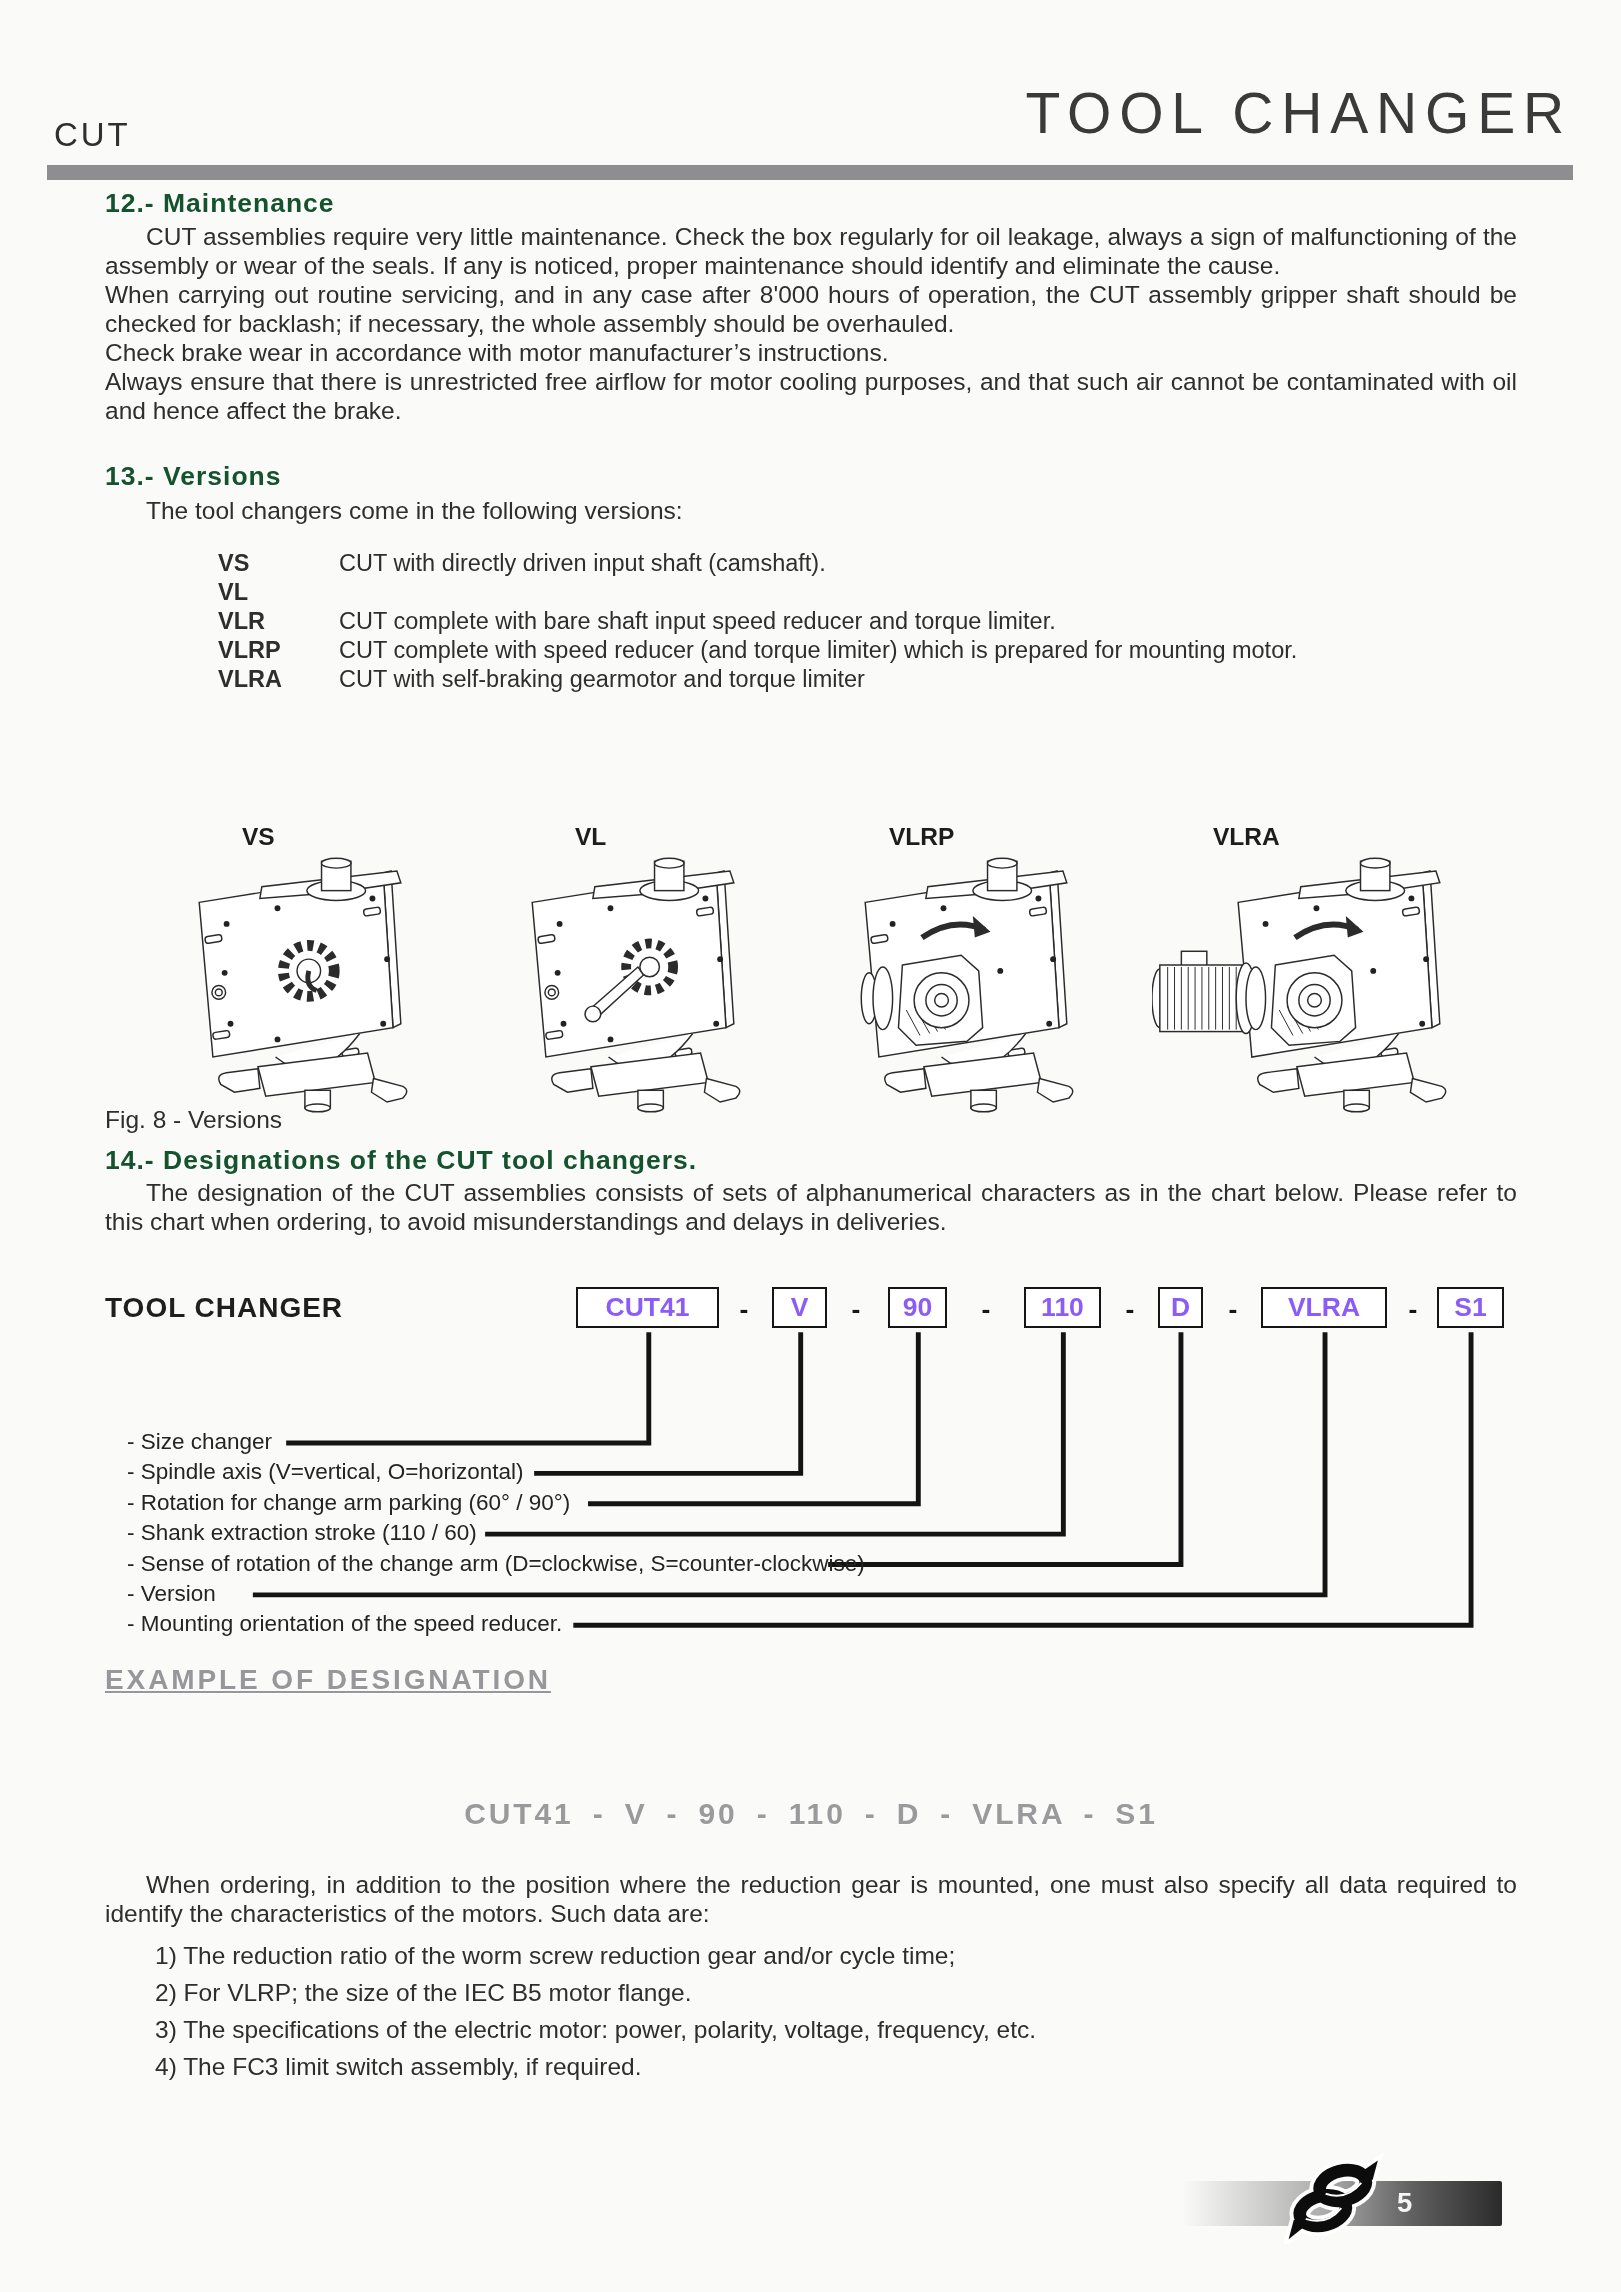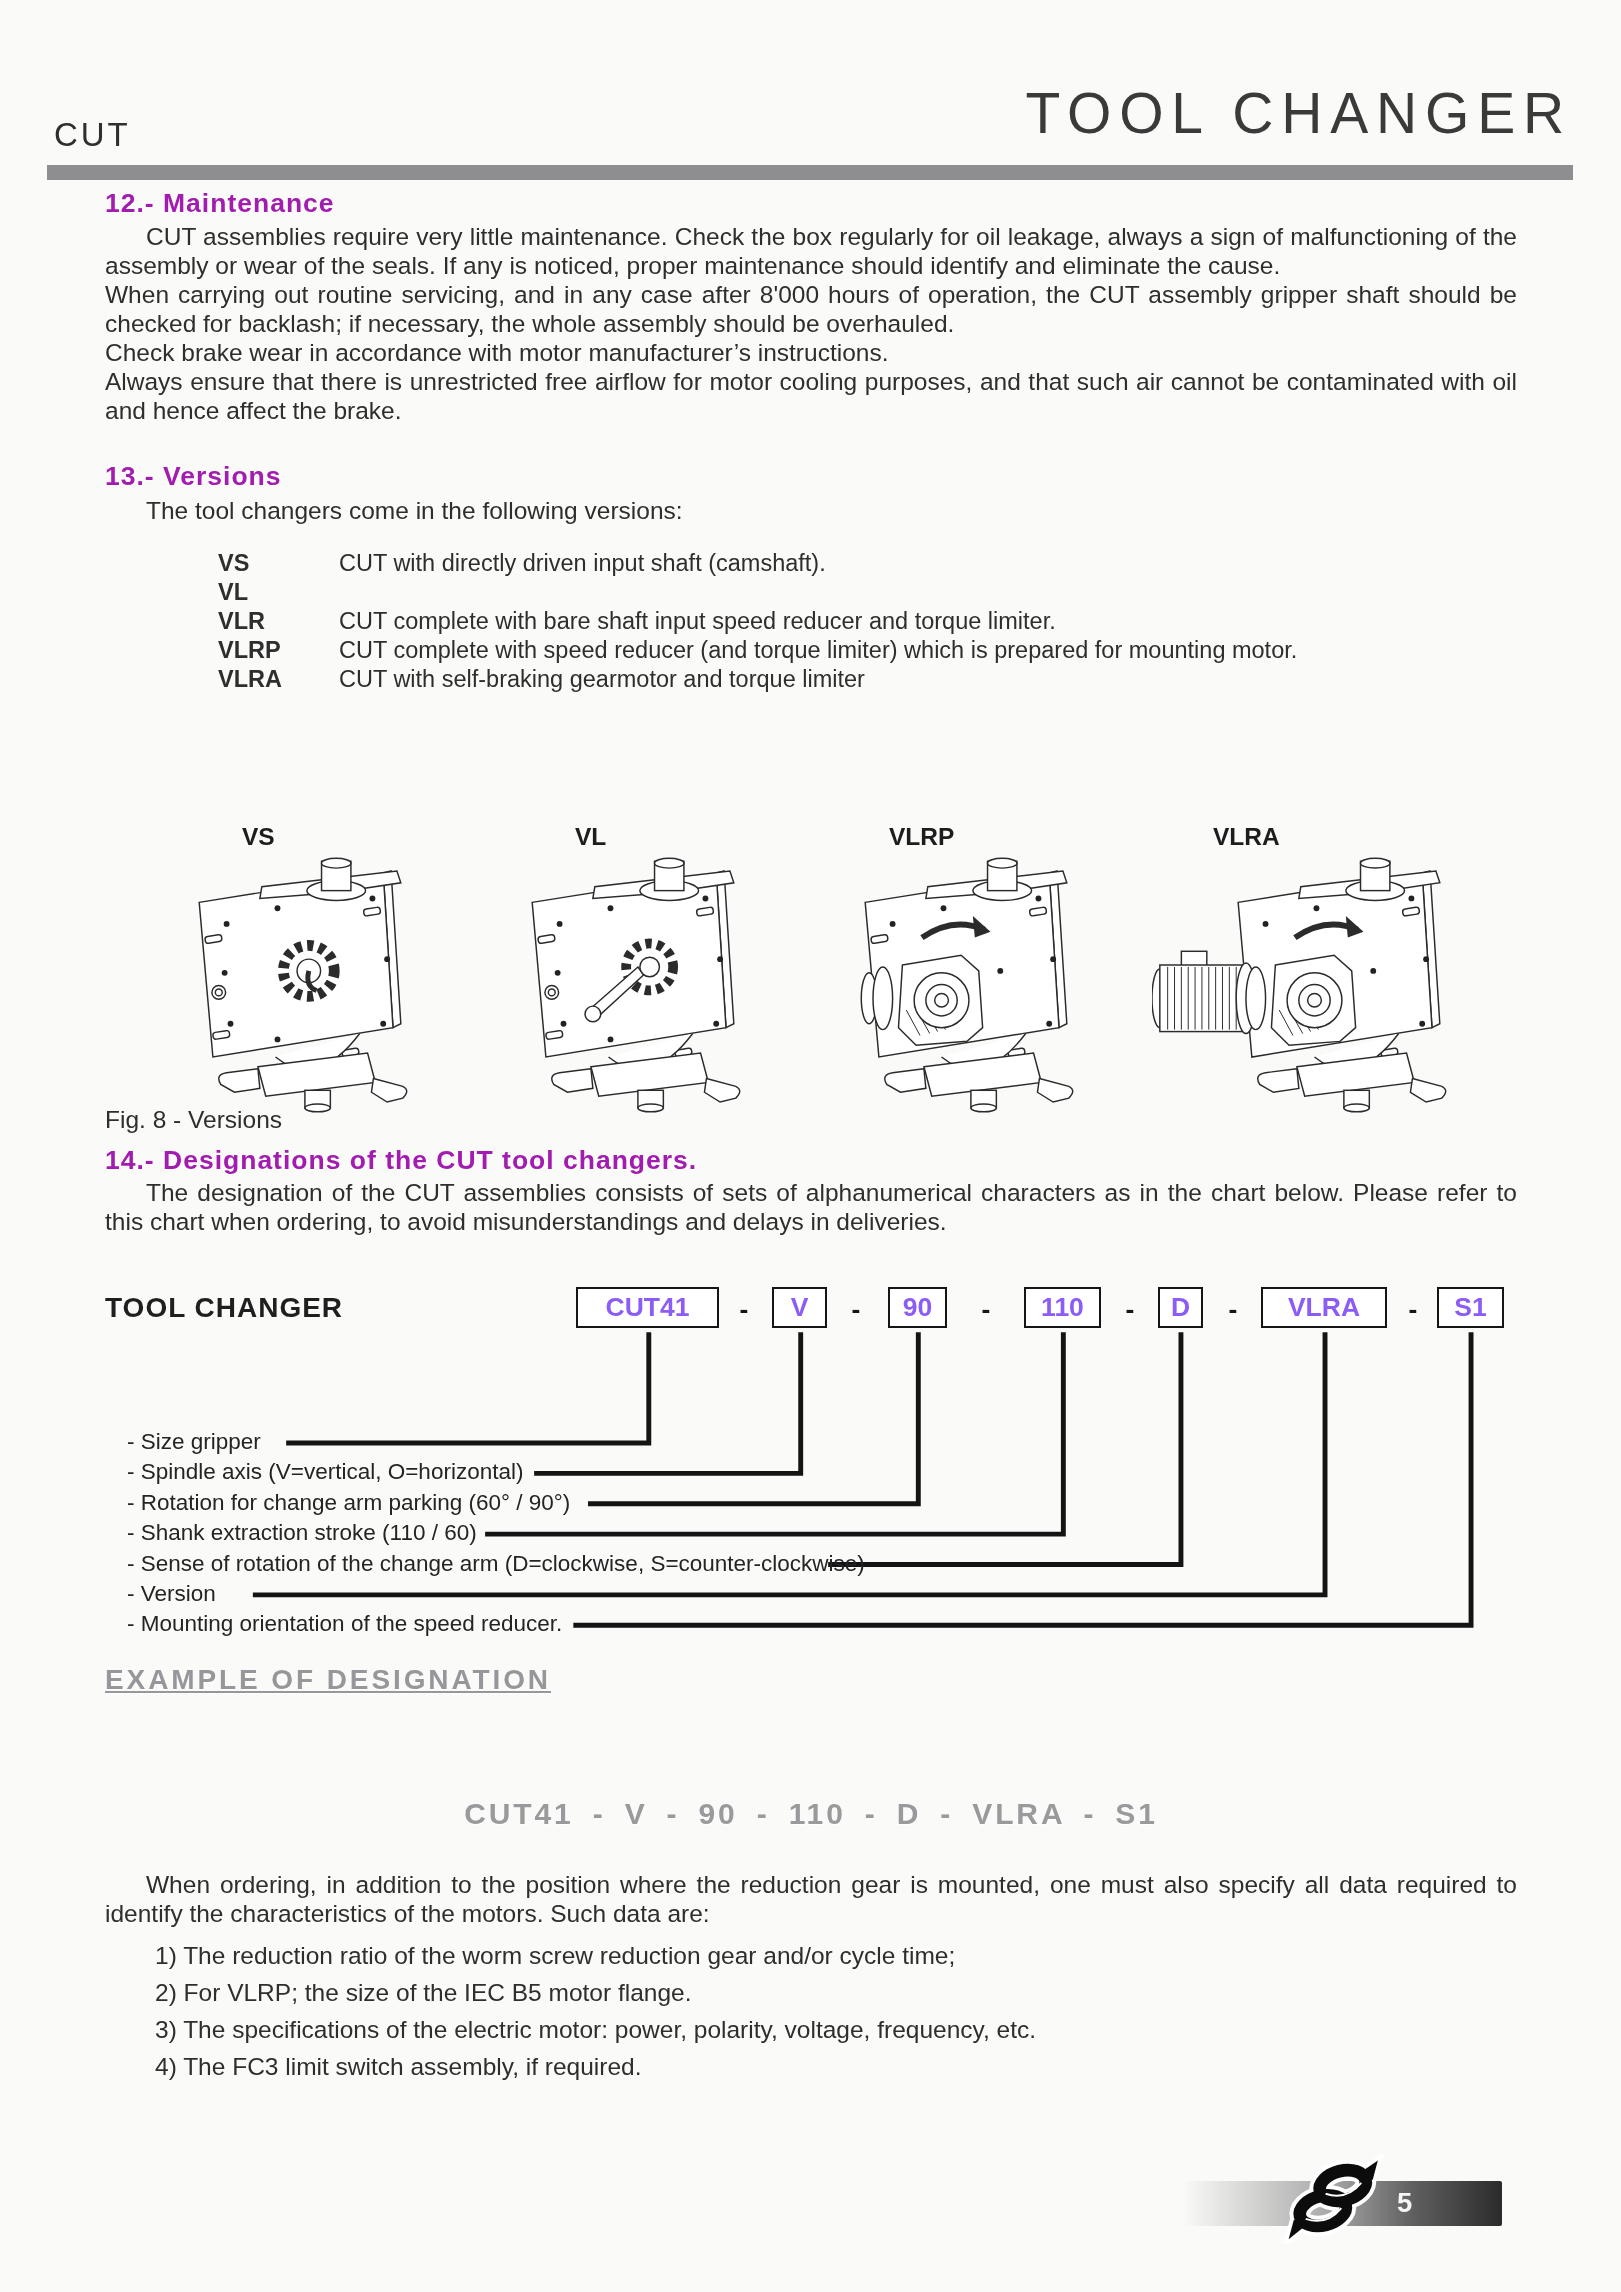--- a/index.html
+++ b/index.html
@@ -6,21 +6,21 @@
   .page{position:relative;width:1621px;height:2293px;background:#fafaf8;
         font-family:"Liberation Sans", sans-serif;color:#2e2e2e;overflow:hidden;}
   .abs{position:absolute;}
 
   
   .brand{left:54px;top:116px;font-size:33px;font-weight:400;letter-spacing:2.9px;color:#2f2f2f;}
   .doc-title{right:49px;top:80px;font-size:57px;font-weight:400;letter-spacing:7.8px;color:#3a3a3a;white-space:nowrap;}
   .header-bar{left:47px;top:165px;width:1526px;height:14.7px;background:#8e8e90;}
 
   
-  .sec-heading{left:105px;font-size:26.5px;font-weight:700;letter-spacing:1px;color:#a21caf;
+  .sec-heading{left:105px;font-size:26.5px;font-weight:700;letter-spacing:1px;color:#14532d;
                text-shadow:0 1px 0 #fff;}
   .body-block{left:105px;width:1412px;font-size:24.5px;line-height:29px;text-align:justify;}
   .body-block p{margin:0;}
   .body-block p.indent{text-indent:41px;}
 
   
   .vrow{display:flex;line-height:29px;font-size:23.5px;}
   .vrow .code{width:121px;padding-left:113px;font-weight:700;}
   .vrow .desc{flex:1;}
 
@@ -289,21 +289,21 @@
       <polyline points="292,1472 662,1472 662,1359"></polyline>
       <polyline points="545,1503 817,1503 817,1359"></polyline>
       <polyline points="600,1534 937,1534 937,1359"></polyline>
       <polyline points="495,1565 1085,1565 1085,1359"></polyline>
       <polyline points="845,1596 1205,1596 1205,1359"></polyline>
       <polyline points="258,1627 1352,1627 1352,1359"></polyline>
       <polyline points="585,1658 1501,1658 1501,1359"></polyline>
     </g>
   </svg>
 
-  <div class="legend-item" style="top:1429px">- Size gripper</div>
+  <div class="legend-item" style="top:1429px">- Size changer</div>
   <div class="legend-item" style="top:1459px">- Spindle axis (V=vertical, O=horizontal)</div>
   <div class="legend-item" style="top:1490px">- Rotation for change arm parking (60° / 90°)</div>
   <div class="legend-item" style="top:1520px">- Shank extraction stroke (110 / 60)</div>
   <div class="legend-item" style="top:1551px">- Sense of rotation of the change arm (D=clockwise, S=counter-clockwise)</div>
   <div class="legend-item" style="top:1581px">- Version</div>
   <div class="legend-item" style="top:1611px">- Mounting orientation of the speed reducer.</div>
 
   <div class="abs ex-heading">EXAMPLE OF DESIGNATION</div>
   <div class="abs ex-designation">CUT41 - V - 90 - 110 - D - VLRA - S1</div>
 

